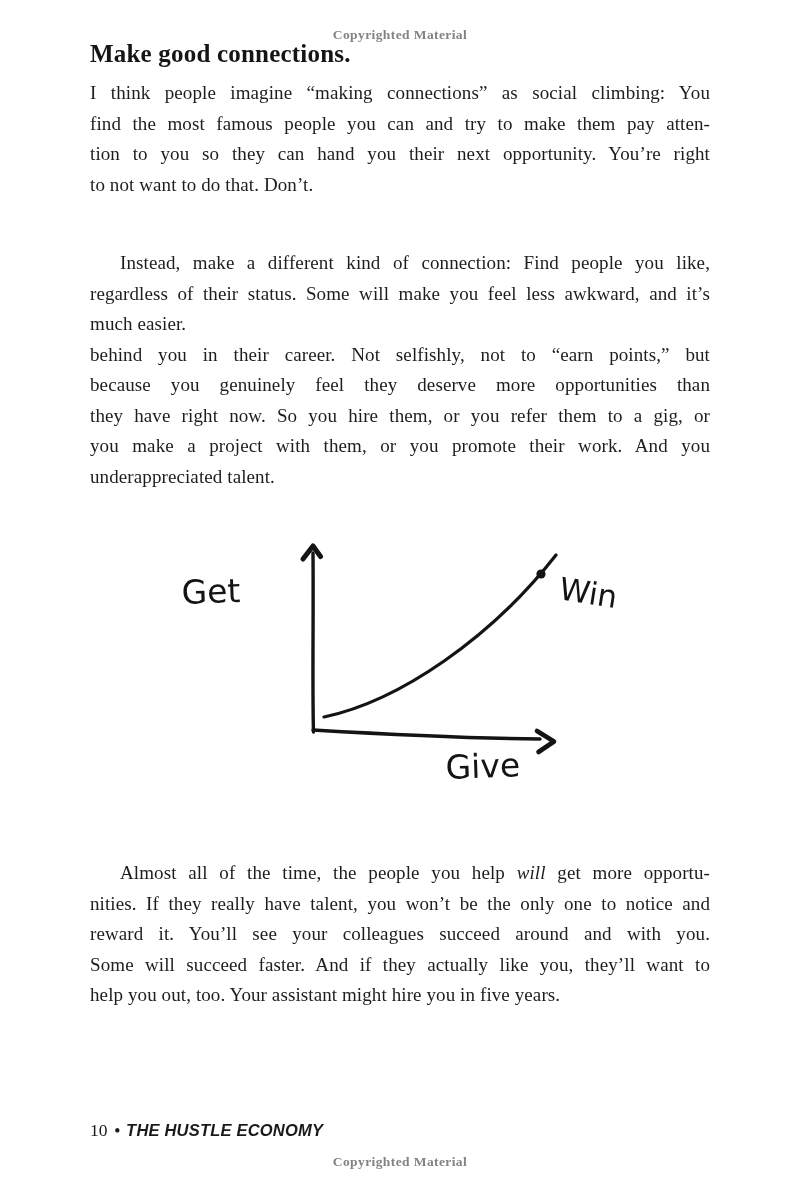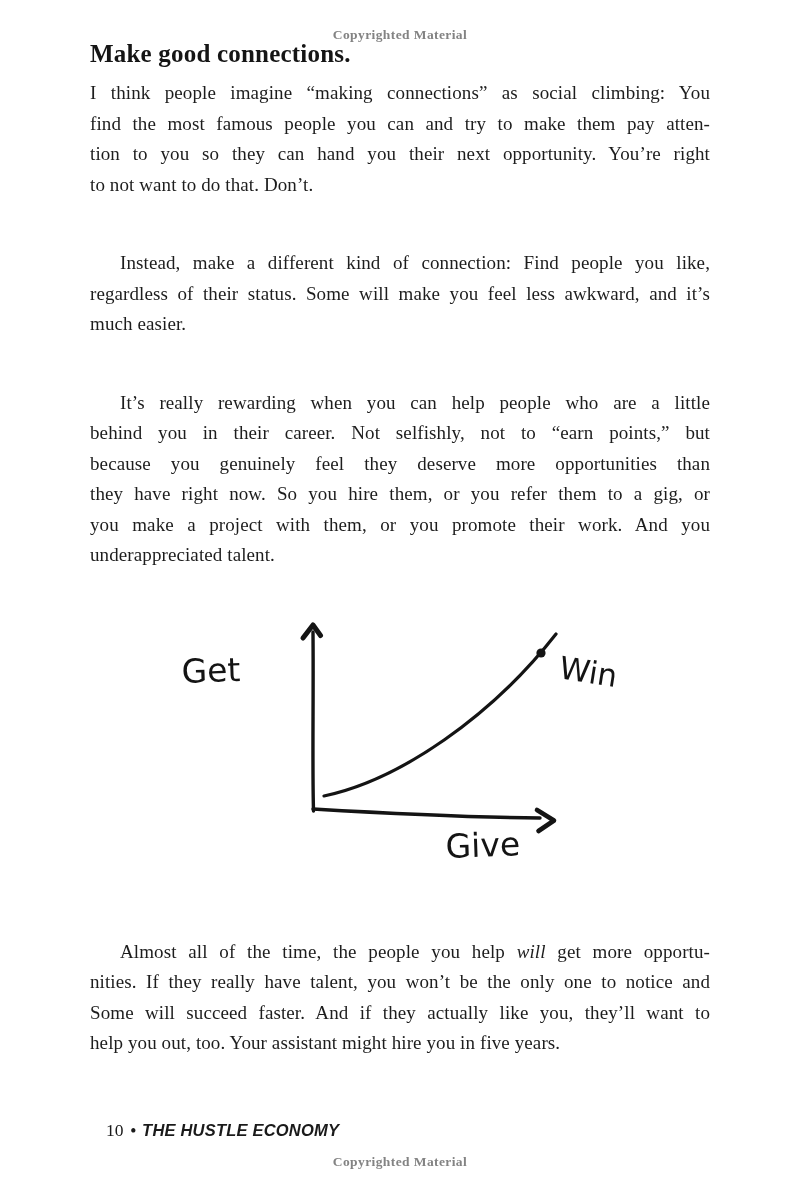--- a/index.html
+++ b/index.html
@@ -26,21 +26,21 @@
   }
   .line.last{text-align-last:left;}
   .line.indent{text-indent:30px;margin-top:48px;}
   .ital{font-style:italic;}
   .figure{margin:33px 0 24px 0;}
   .figure svg{display:block;}
   .hand{
     font-family:"DejaVu Sans",sans-serif;fill:#141414;
   }
   .footer{
-    position:absolute;left:106px;top:1120px;white-space:nowrap;
+    position:absolute;left:90px;top:1120px;white-space:nowrap;
     font-size:17.5px;color:#1a1a1a;
   }
   .footer .num{font-family:"Liberation Serif",serif;}
   .footer .bullet{font-weight:bold;margin:0 6px 0 7px;font-size:16px;}
   .footer .title{
     font-family:"Liberation Sans",sans-serif;font-weight:bold;font-style:italic;
     font-size:16.5px;letter-spacing:0.2px;
   }
 </style>
 </head>
@@ -53,21 +53,20 @@
 
   <div class="line">I think people imagine “making connections” as social climbing: You</div>
   <div class="line">find the most famous people you can and try to make them pay atten-</div>
   <div class="line">tion to you so they can hand you their next opportunity. You’re right</div>
   <div class="line last">to not want to do that. Don’t.</div>
 
   <div class="line indent">Instead, make a different kind of connection: Find people you like,</div>
   <div class="line">regardless of their status. Some will make you feel less awkward, and it’s</div>
   <div class="line last">much easier.</div>
 
-  <div class="line indent">It’s really rewarding when you can help people who are a little</div>
   <div class="line">behind you in their career. Not selfishly, not to “earn points,” but</div>
   <div class="line">because you genuinely feel they deserve more opportunities than</div>
   <div class="line">they have right now. So you hire them, or you refer them to a gig, or</div>
   <div class="line">you make a project with them, or you promote their work. And you</div>
   <div class="line last">underappreciated talent.</div>
 
   <div class="figure">
     <svg width="620" height="285" viewBox="0 0 620 285" xmlns="http://www.w3.org/2000/svg">
 
       <path d="M223.5,207 C222.2,160 223.6,95 223,28" stroke="#141414" stroke-width="3.4" fill="none" stroke-linecap="round"></path>
@@ -80,19 +79,20 @@
       <circle cx="451" cy="49" r="4.6" fill="#141414"></circle>
 
       <text class="hand" x="92" y="79" font-size="33" transform="rotate(-2 92 79)">Get</text>
       <text class="hand" x="468" y="74" font-size="31" transform="rotate(9 468 74)">Win</text>
       <text class="hand" x="356" y="254" font-size="33" transform="rotate(-2 356 254)">Give</text>
     </svg>
   </div>
 
   <div class="line indent"><span>Almost all of the time, the people you help </span><span class="ital">will</span><span> get more opportu-</span></div>
   <div class="line">nities. If they really have talent, you won’t be the only one to notice and</div>
+  <div class="line">reward it. You’ll see your colleagues succeed around and with you.</div>
   <div class="line">Some will succeed faster. And if they actually like you, they’ll want to</div>
   <div class="line last">help you out, too. Your assistant might hire you in five years.</div>
 </div>
 
 <div class="footer"><span class="num">10</span><span class="bullet">•</span><span class="title">THE HUSTLE ECONOMY</span></div>
 
 <div class="copyright bottom">Copyrighted Material</div>
 
 </body></html>

